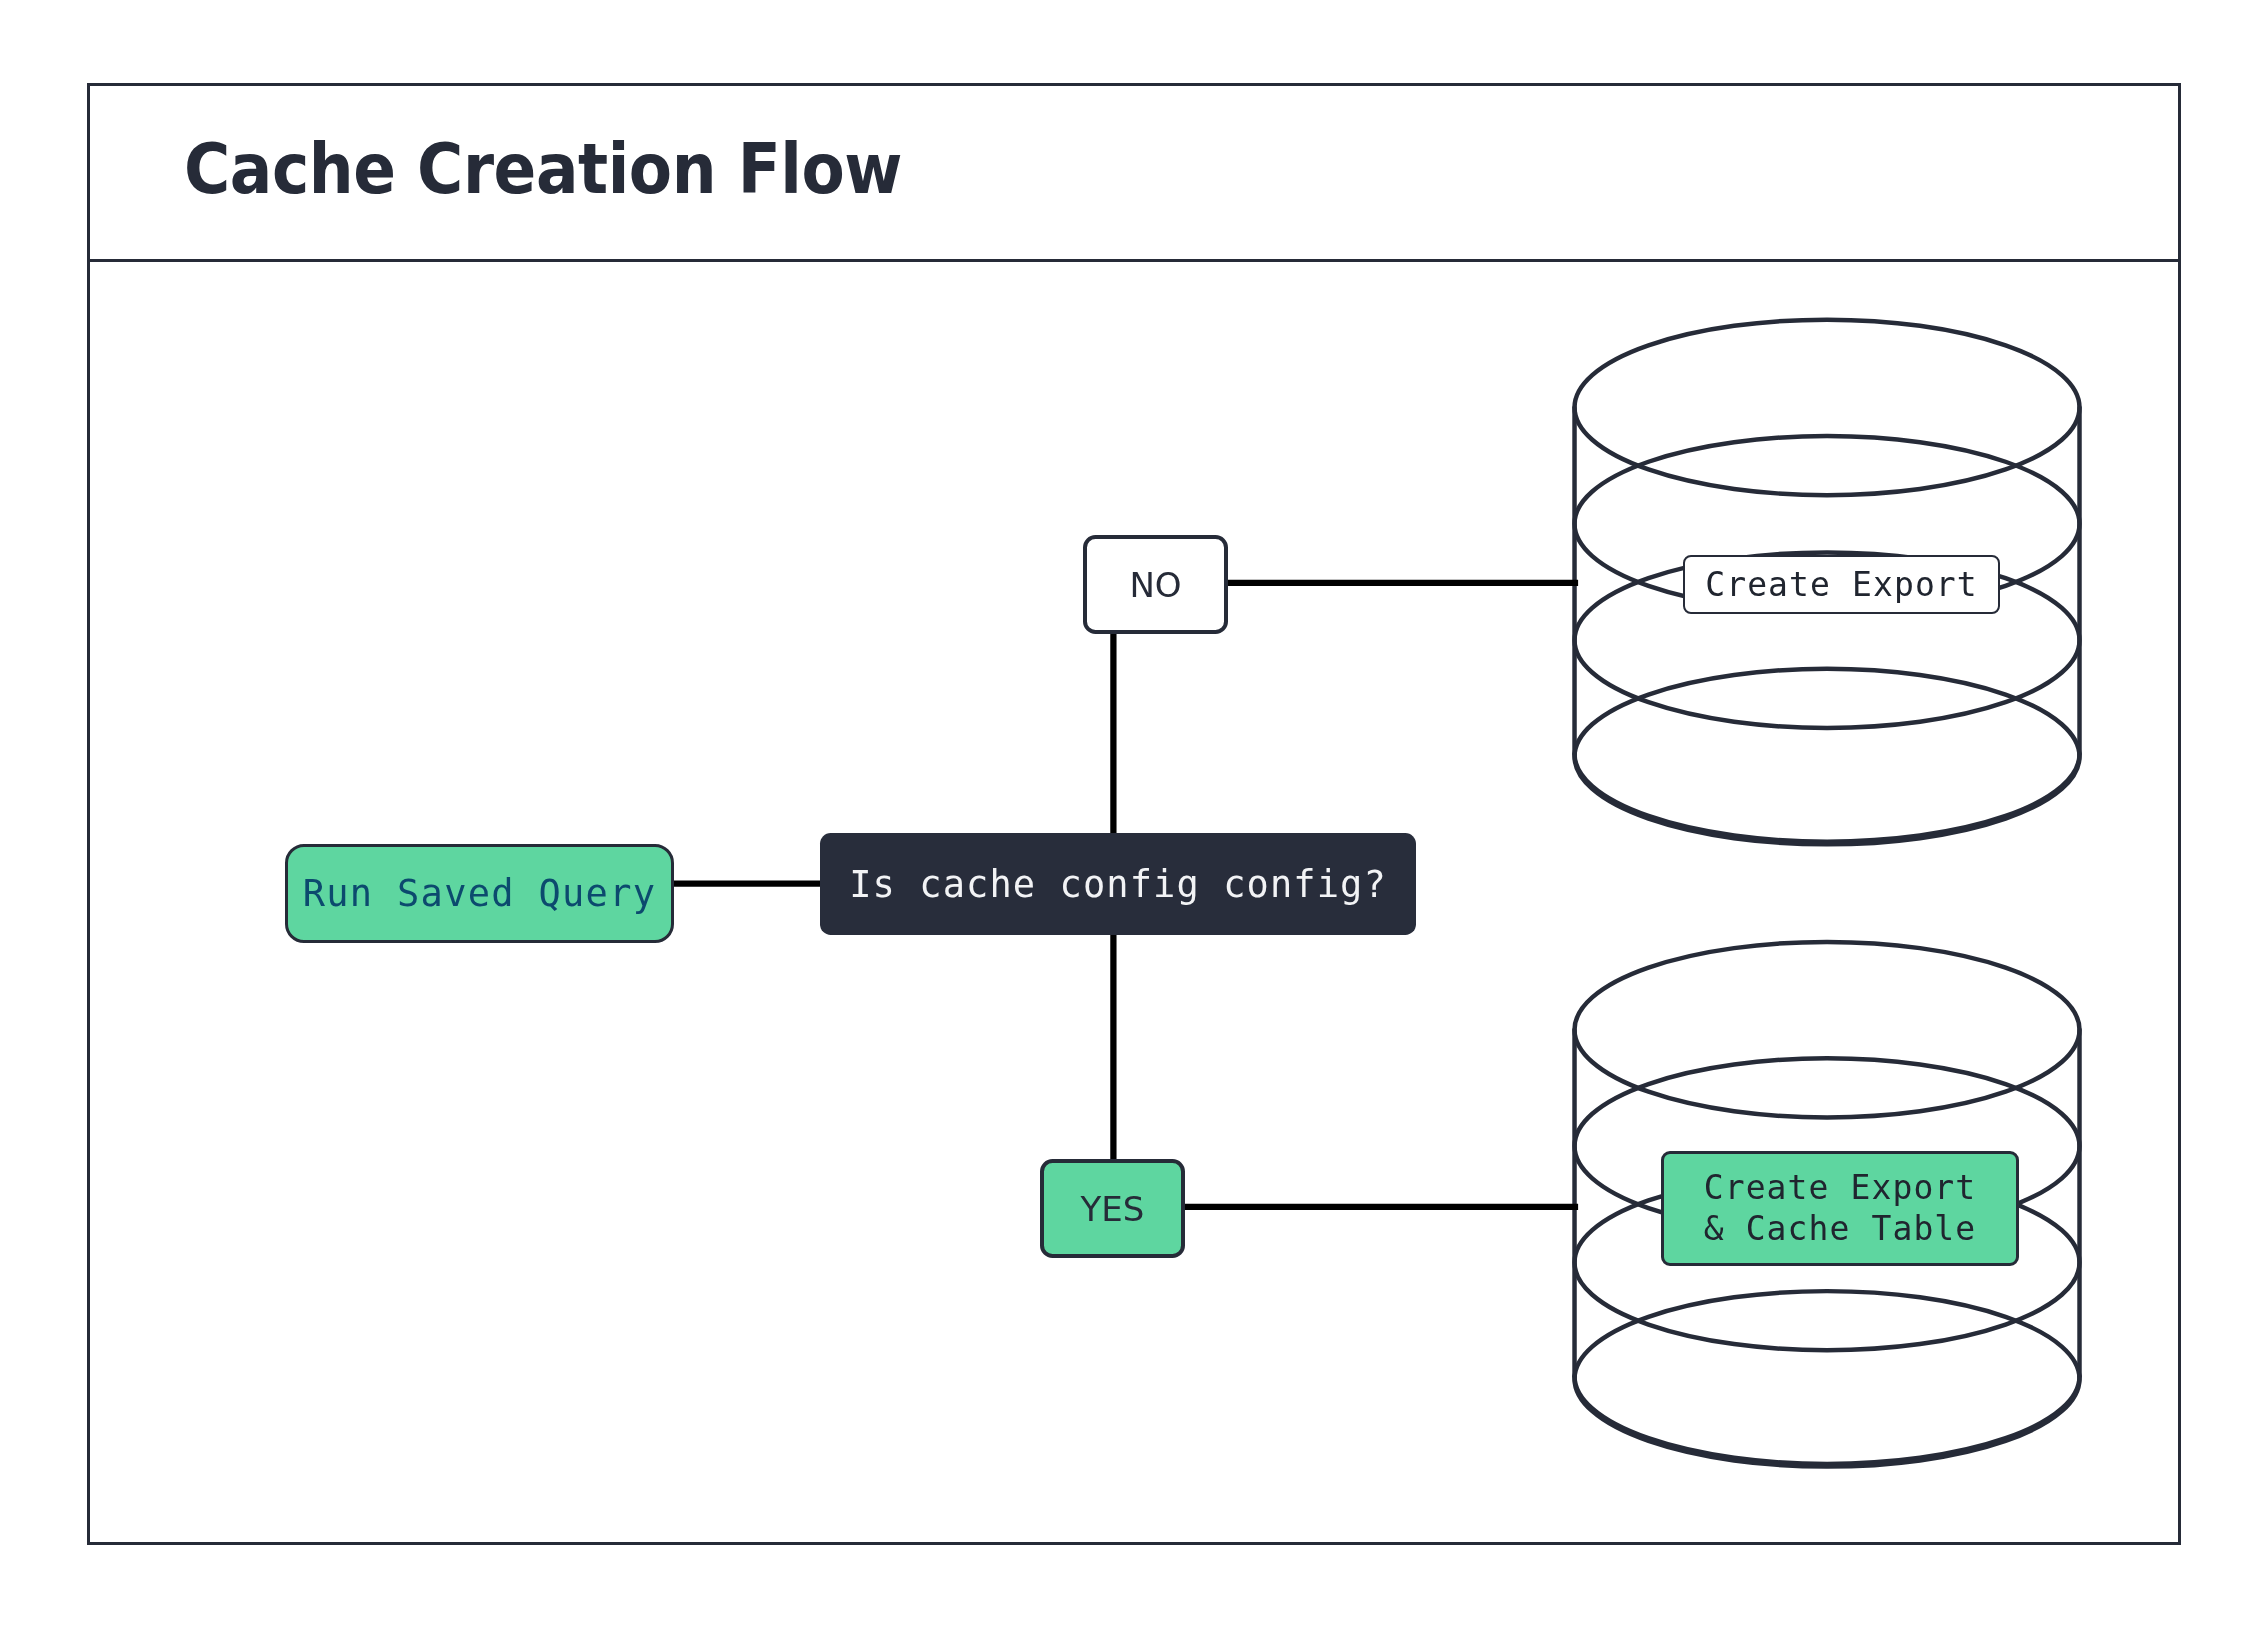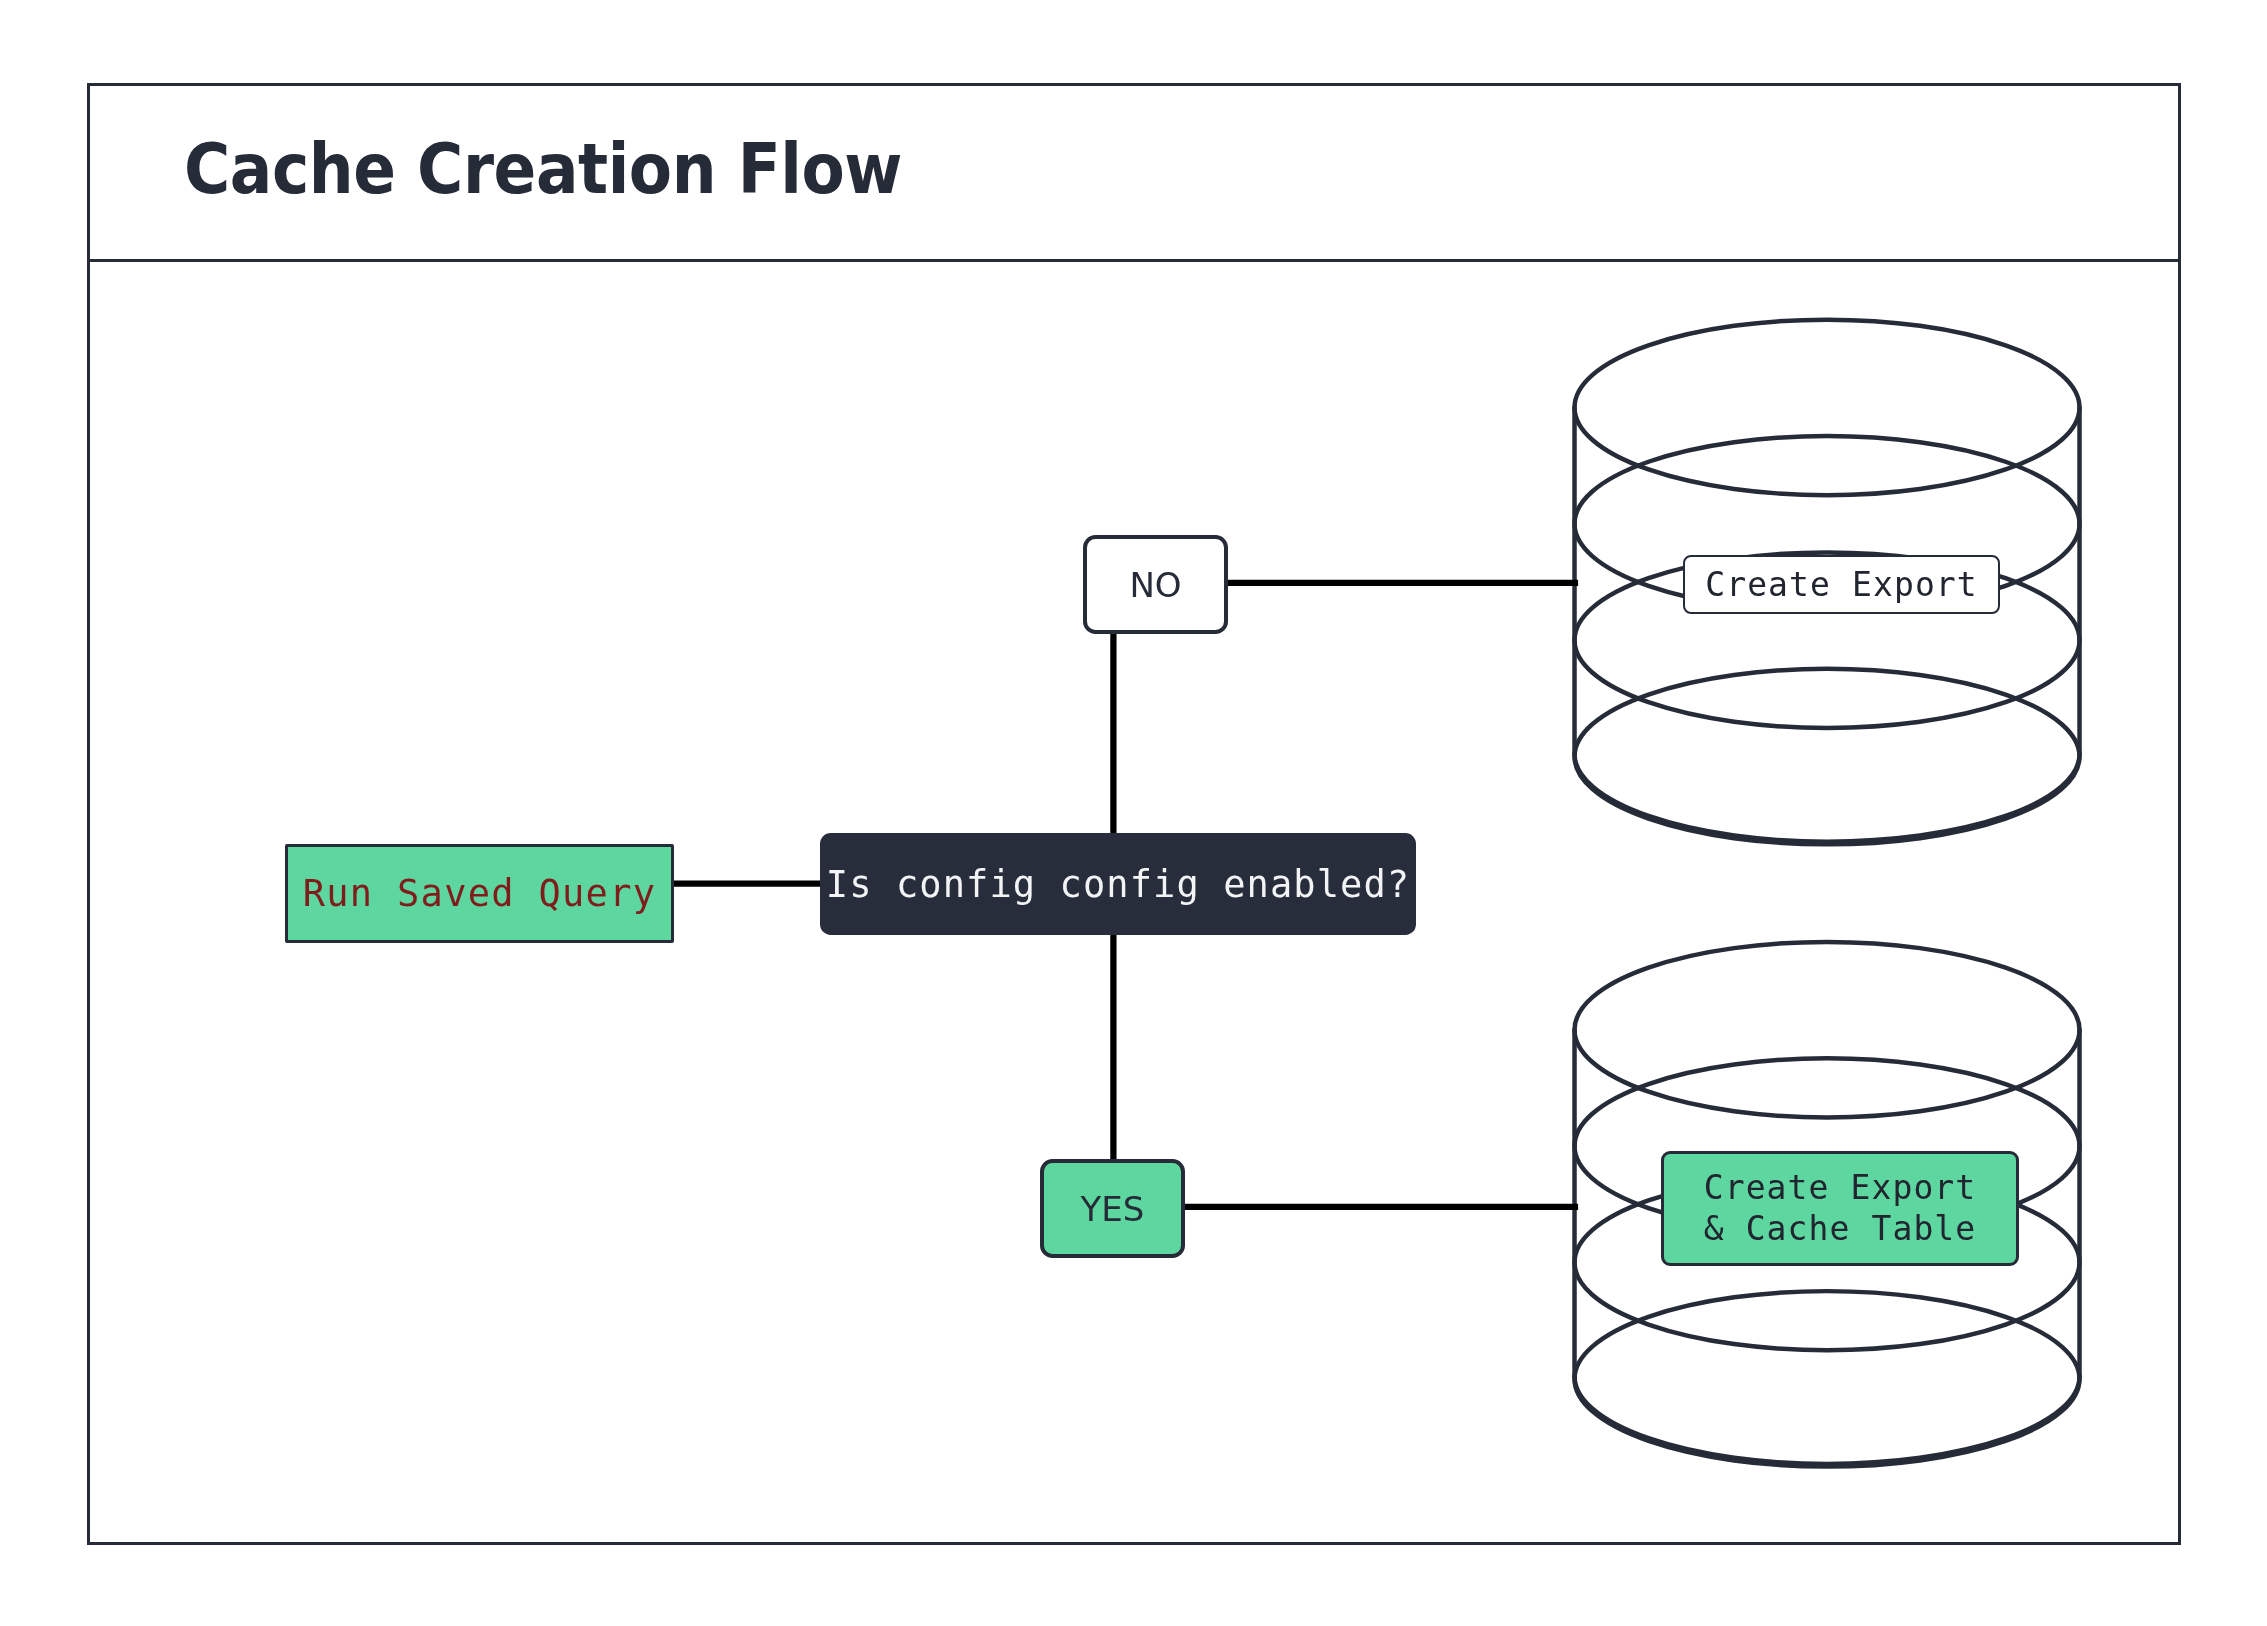--- a/index.html
+++ b/index.html
@@ -88,22 +88,22 @@
   }
 
   
   .node-run-query {
     left: 285px;
     top: 844px;
     width: 389px;
     height: 99px;
     background: #5ED6A0;
     border: 3.6px solid #262B38;
-    border-radius: 2px;
-    color: #7f1d1d;
+    border-radius: 19px;
+    color: #0c4a6e;
     font-size: 37px;
     letter-spacing: 1.3px;
     z-index: 5;
   }
 
   
   .node-decision {
     left: 820px;
     top: 833px;
     width: 596px;
@@ -233,21 +233,21 @@
       <line x1="1243" y1="1043" x2="1243" y2="1296"></line>
 
       <line x1="1320" y1="651" x2="1762" y2="651"></line>
 
       <line x1="1320" y1="1348" x2="1762" y2="1348"></line>
     </g>
   </svg>
 
   <div class="node node-mono node-run-query">Run Saved Query</div>
 
-  <div class="node node-mono node-decision">Is config config enabled?</div>
+  <div class="node node-mono node-decision">Is cache config config?</div>
 
   <div class="node node-sans node-no">NO</div>
 
   <div class="node node-sans node-yes">YES</div>
 
   <div class="db-label db-label-export">Create Export</div>
 
   <div class="db-label db-label-cache">
     <span class="ln">Create Export</span>
     <span class="ln">&amp; Cache Table</span>

